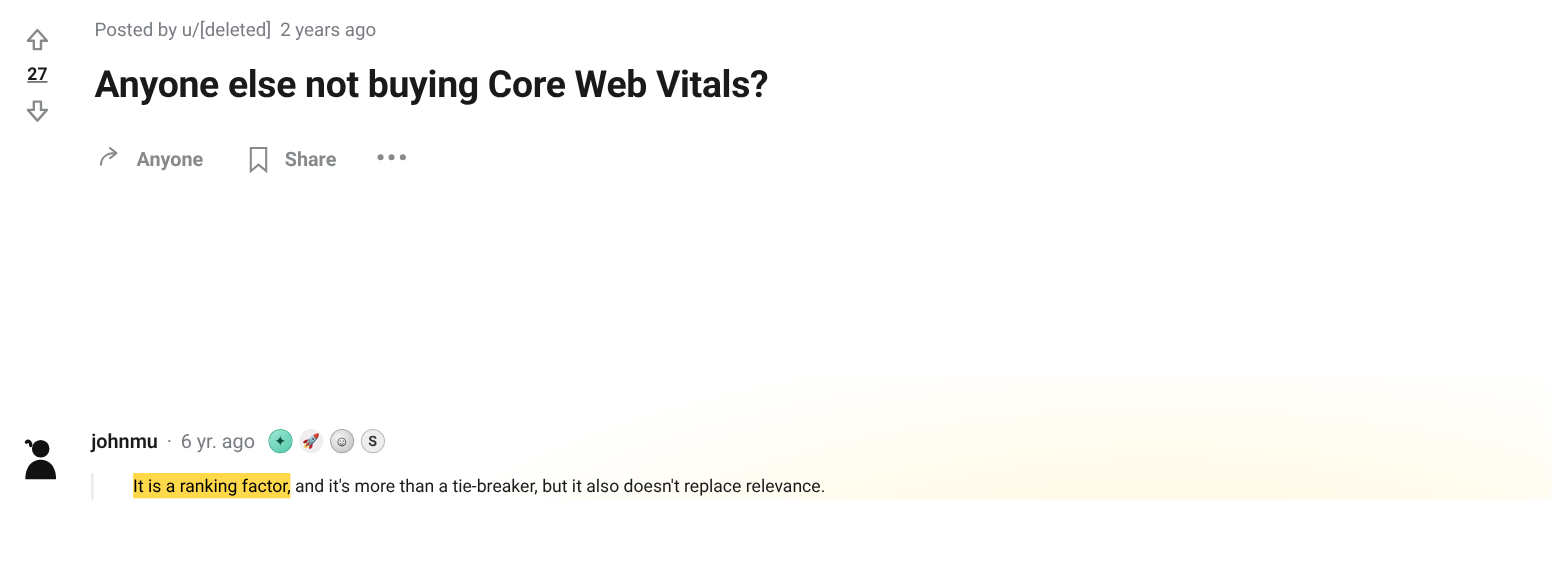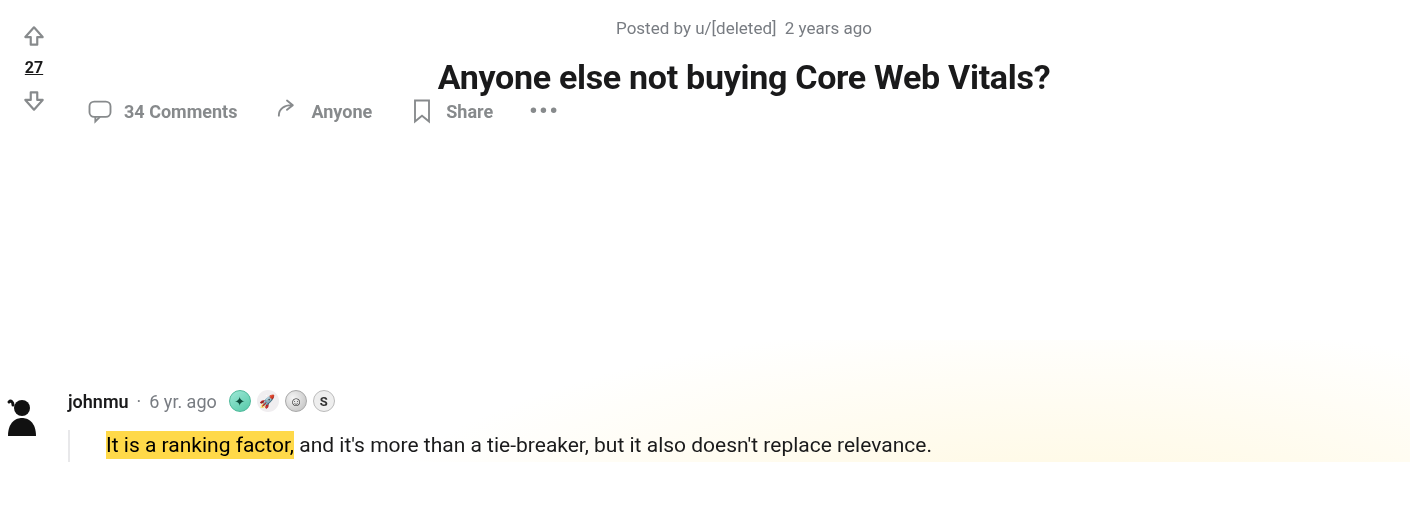--- a/index.html
+++ b/index.html
@@ -39,32 +39,32 @@
     font-size: 16px;
     font-weight: 700;
     color: #1a1a1b;
     margin: 6px 0 8px;
     text-decoration: underline;
   }
   .post-main {
     padding-left: 24px;
     padding-right: 8px;
     flex: 1;
-    text-align: center;
   }
   .meta {
     font-size: 17px;
     color: #787c82;
     margin-bottom: 20px;
   }
   .meta a { color: #787c82; text-decoration: none; }
   .title {
     font-size: 34px;
     font-weight: 700;
     line-height: 1.15;
+    margin-bottom: 34px;
     letter-spacing: -0.3px;
   }
   .body-text {
     font-size: 21px;
     line-height: 1.5;
     color: #1a1a1b;
     margin-bottom: 38px;
     max-width: 1310px;
   }
   .actions {
@@ -89,20 +89,21 @@
     position: absolute;
     left: 0;
     right: 0;
     top: 340px;
     padding-top: 50px;
     background: linear-gradient(180deg, rgba(255,249,224,0) 0%, rgba(255,249,224,0.3) 30%, rgba(255,249,224,0.6) 100%);
     background: radial-gradient(ellipse 1200px 400px at 75% 180%, rgba(255,243,200,0.7), rgba(255,255,255,0) 60%);
   }
   .comment {
     display: flex;
+    margin-left: 15px;
   }
   .avatar {
     width: 44px;
     height: 44px;
     flex-shrink: 0;
     margin-right: 24px;
     margin-top: 2px;
   }
   .avatar svg { width: 100%; height: 100%; }
   .comment-body { flex: 1; }
@@ -120,21 +121,21 @@
   .badge {
     width: 22px; height: 22px; border-radius: 50%;
     display: flex; align-items: center; justify-content: center;
     font-size: 13px;
   }
   .badge-1 { background: linear-gradient(145deg,#9ee8d6,#55c9a8); color:#0b4c3b; border:1px solid #4eb99a;}
   .badge-2 { background: #f0eef0; }
   .badge-3 { background: radial-gradient(circle at 35% 35%, #f5f5f5, #bcbcbc); border:1px solid #a8a8a8;}
   .badge-4 { background: #eee; border:1px solid #bbb; color:#333; font-weight:700;}
   .comment-content {
-    font-size: 21px;
+    font-size: 16px;
     line-height: 1.5;
   }
   .thread-line {
     border-left: 2px solid #e8e8ea;
     padding-left: 36px;
   }
   mark.hl {
     background: #ffd949;
     padding: 2px 0;
   }
@@ -160,27 +161,20 @@
   <div class="post-main">
     <div class="meta">
       <span>Posted by </span><a href="#"><span>u/</span><span>[deleted]</span></a>
       <span style="margin-left:4px;">2 years ago</span>
     </div>
 
     <h1 class="title">Anyone else not buying Core Web Vitals?</h1>
 
 
     <div class="actions">
-      <div class="action">
-        <svg viewBox="0 0 24 24">
-            <rect x="3" y="4" width="18" height="13" rx="4"></rect>
-            <path d="M8 17 L8 21 L12 17"></path>
-          </svg>
-        <span>34 Comments</span>
-      </div>
       <div class="action">
         <svg viewBox="0 0 24 24">
             <path d="M5 16 C5 10 10 7 16 7 M12 3 L17 7 L12 11" stroke-linecap="round" stroke-linejoin="round"></path>
           </svg>
         <span>Anyone</span>
       </div>
       <div class="action">
         <svg viewBox="0 0 24 24">
             <path d="M6 3 L18 3 L18 21 L12 16 L6 21 Z"></path>
           </svg>

